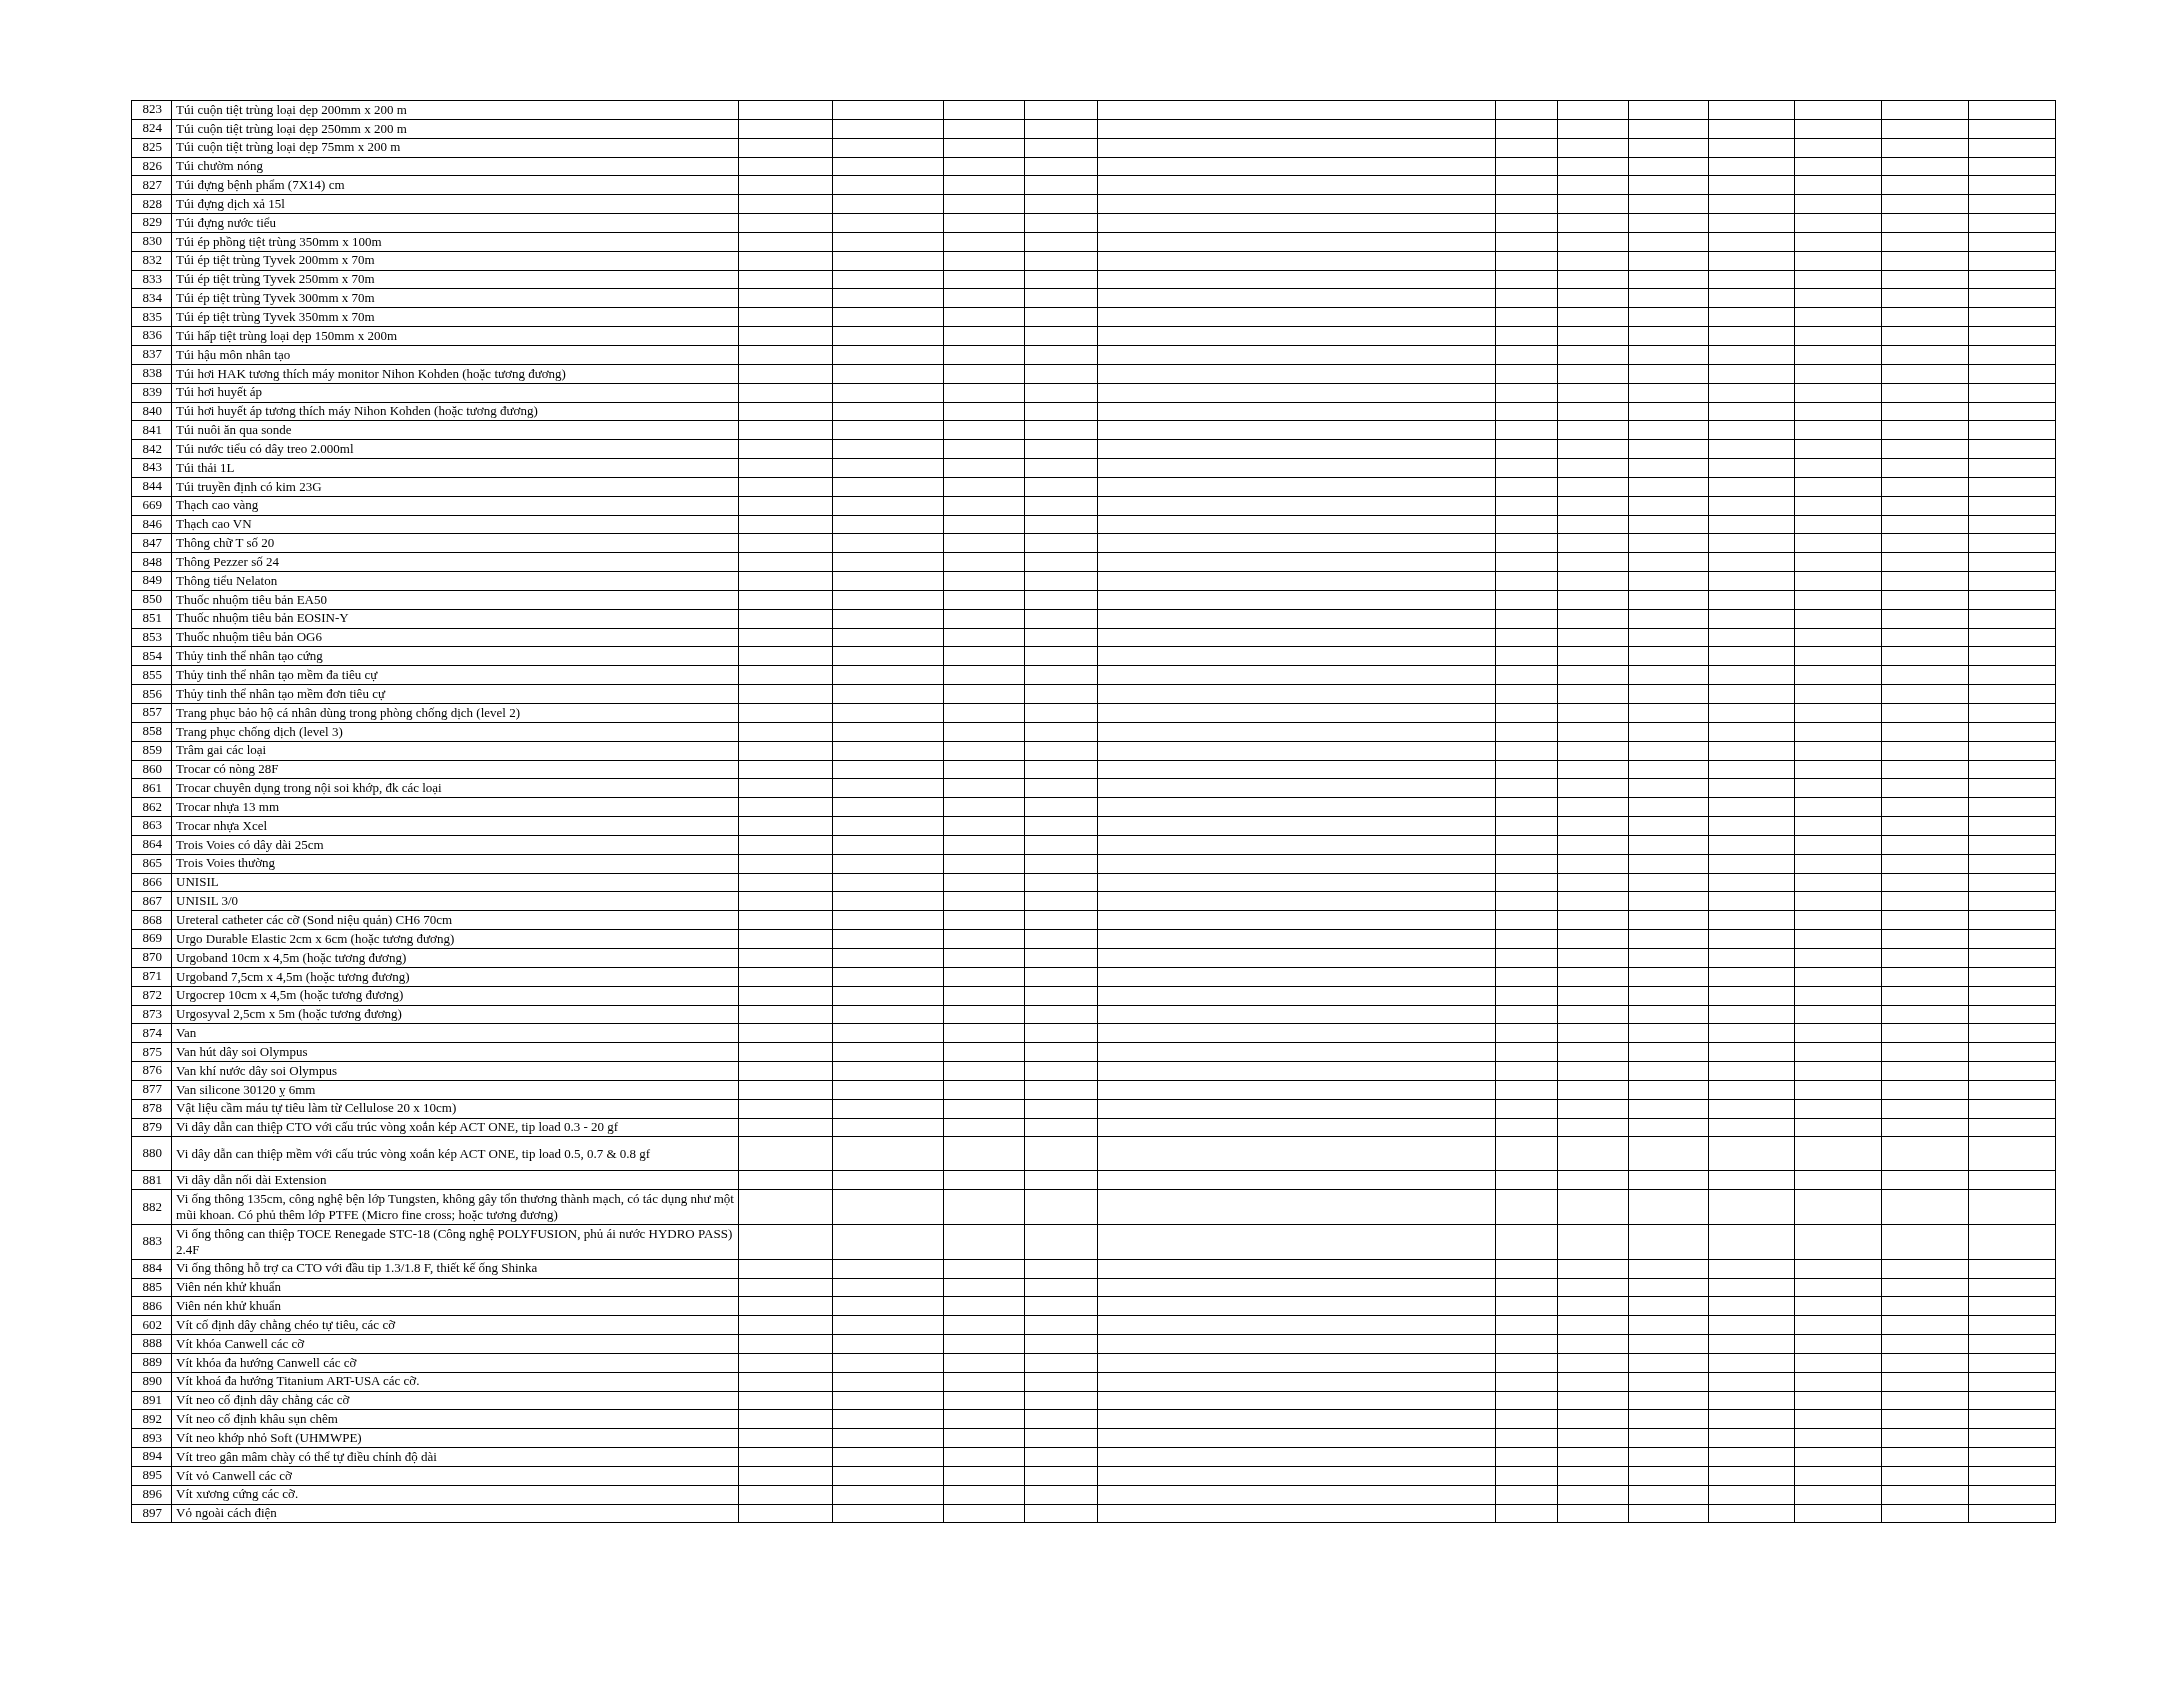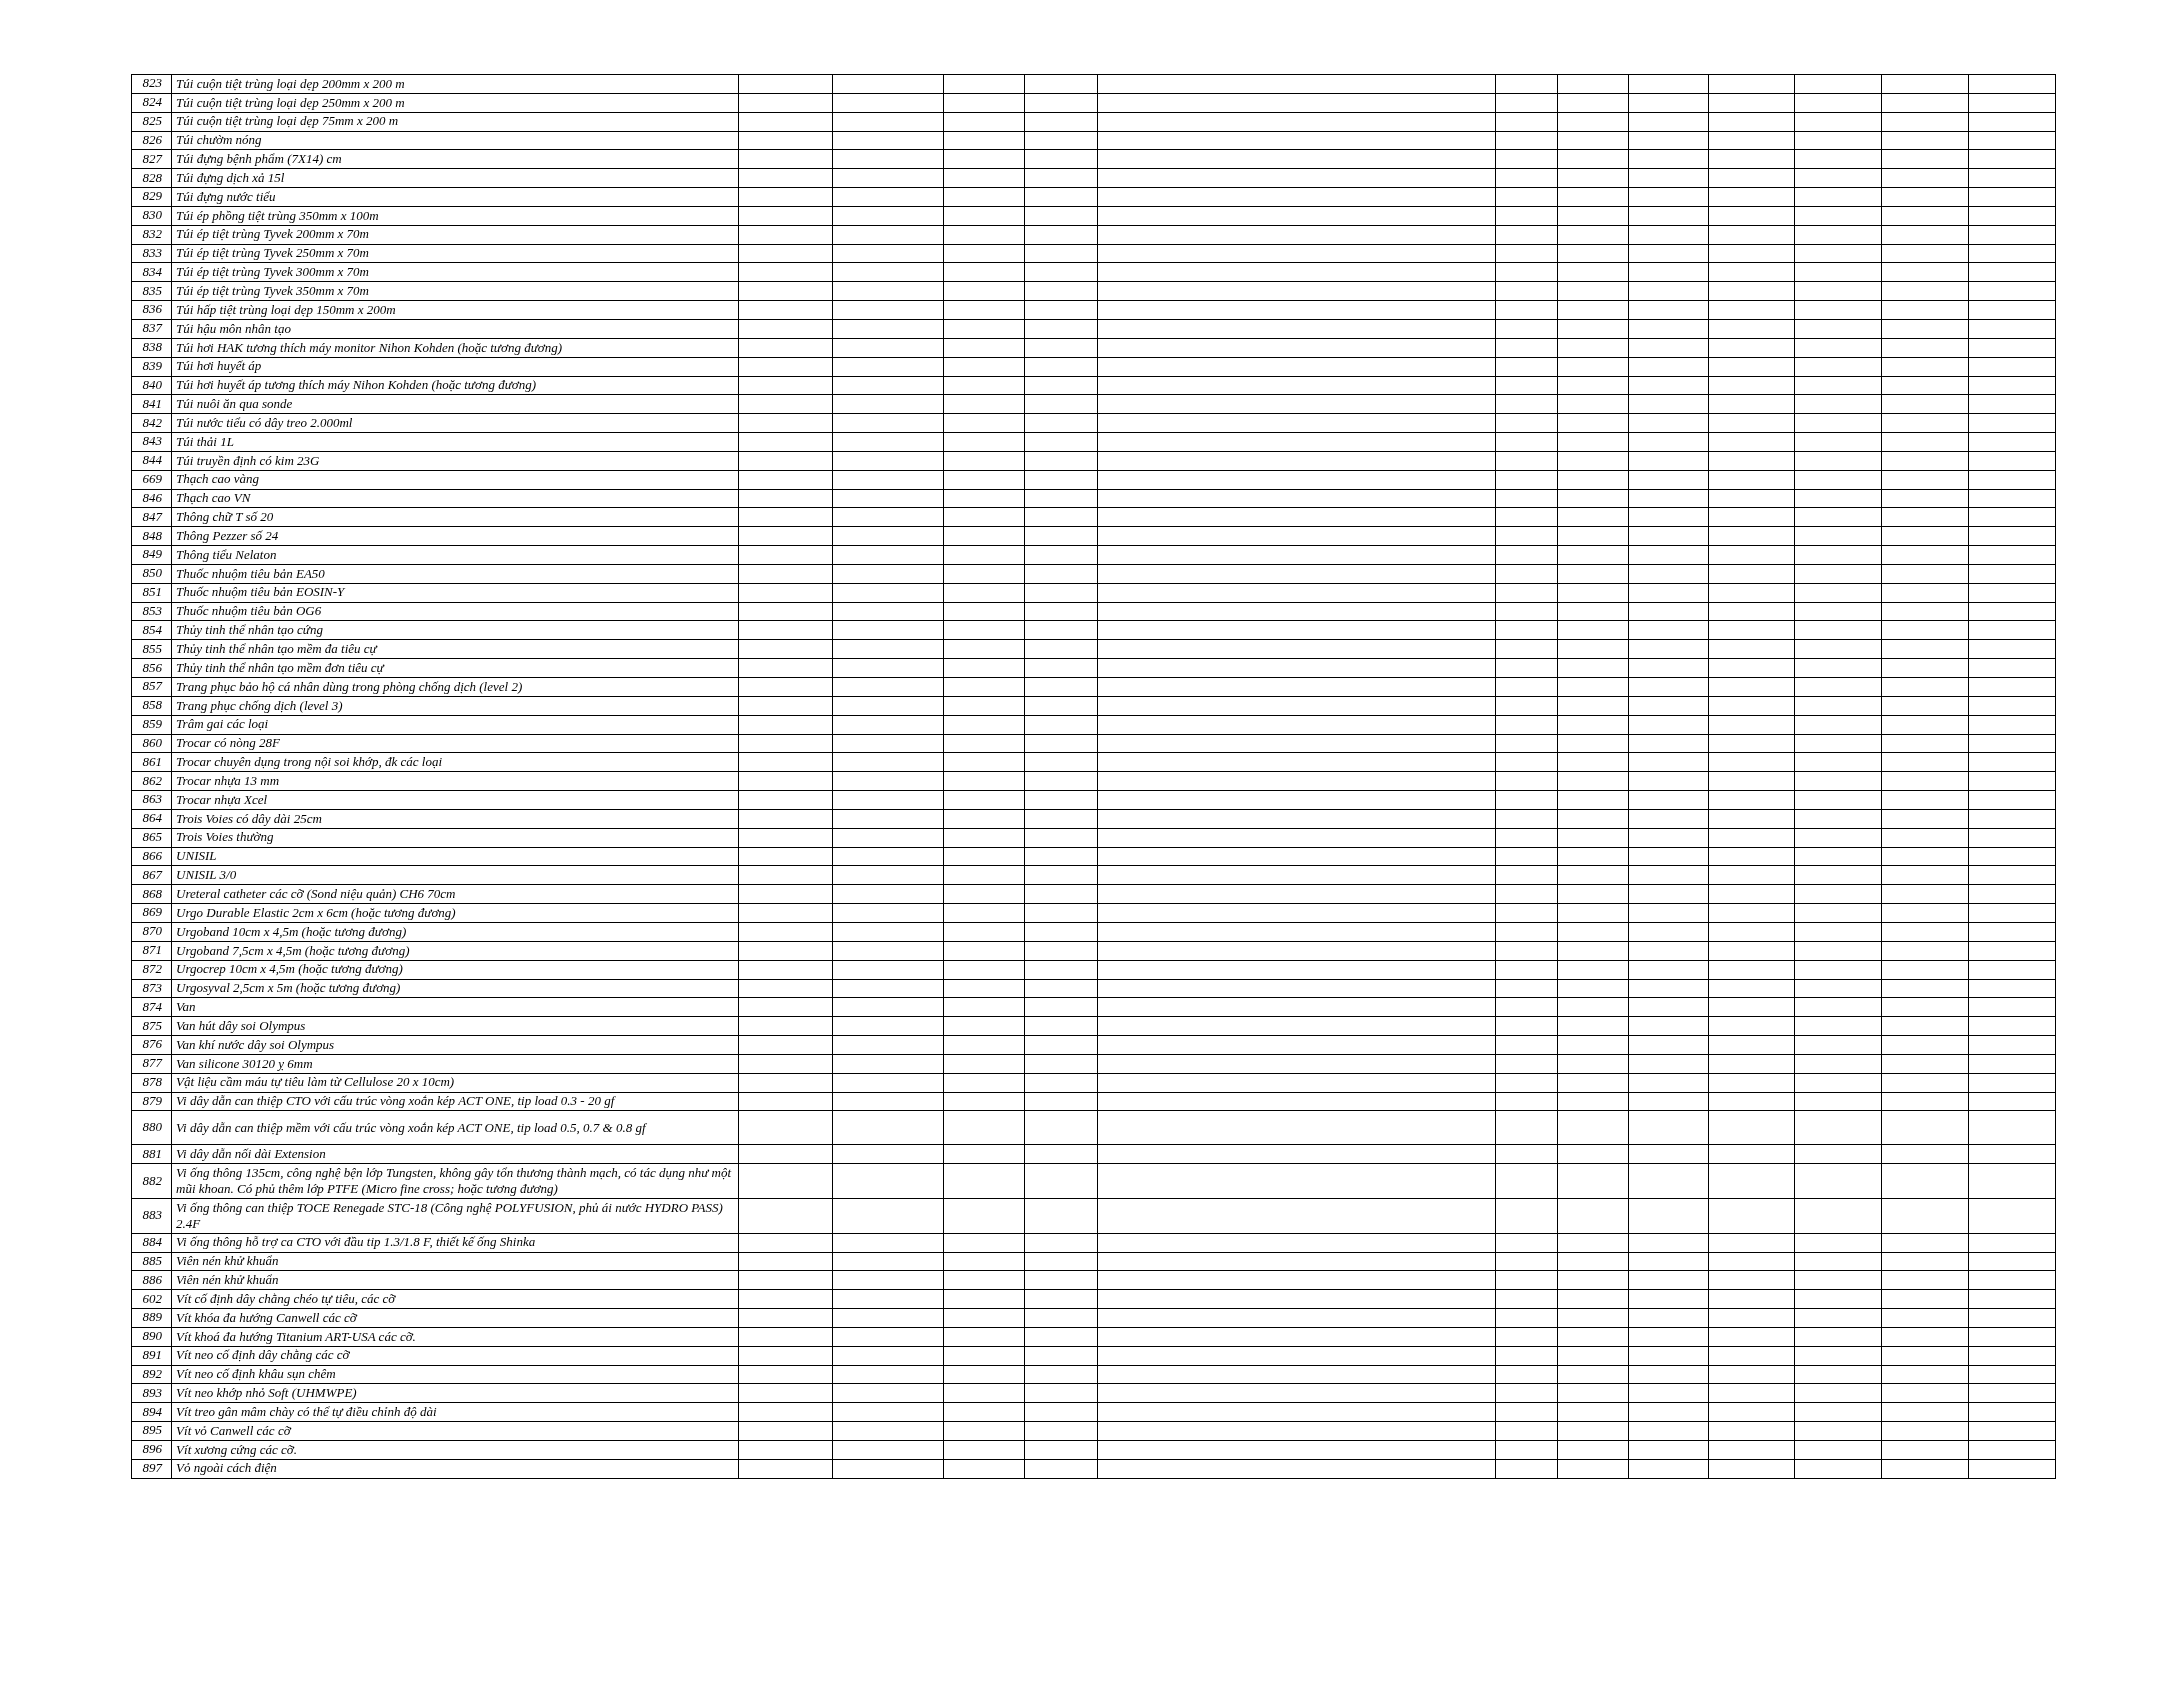--- a/index.html
+++ b/index.html
@@ -12,22 +12,21 @@
     height: 1687px;
     font-family: "Liberation Serif", serif;
     color: #000000;
     overflow: hidden;
   }
   .page {
     position: relative;
     width: 2183px;
     height: 1687px;
     box-sizing: border-box;
-    padding: 74px 0 0 131px;
-    font-style: italic;
+    padding: 100px 0 0 131px;
   }
   table.doc-table {
     border-collapse: collapse;
     table-layout: fixed;
     width: 1925px;
     font-size: 13px;
     line-height: 1.12;
   }
   table.doc-table td {
     border: 0.7px solid #000000;
@@ -1081,20 +1080,36 @@
           <td class="c-blank"></td>
           <td class="c-blank"></td>
           <td class="c-blank"></td>
           <td class="c-blank"></td>
           <td class="c-blank"></td>
           <td class="c-blank"></td>
           <td class="c-blank"></td>
           <td class="c-blank"></td>
         </tr>
         <tr>
+          <td class="c-idx">888</td>
+          <td class="c-name"><span class="wrap-name">Vít khóa Canwell các cỡ</span></td>
+          <td class="c-blank"></td>
+          <td class="c-blank"></td>
+          <td class="c-blank"></td>
+          <td class="c-blank"></td>
+          <td class="c-blank"></td>
+          <td class="c-blank"></td>
+          <td class="c-blank"></td>
+          <td class="c-blank"></td>
+          <td class="c-blank"></td>
+          <td class="c-blank"></td>
+          <td class="c-blank"></td>
+          <td class="c-blank"></td>
+        </tr>
+        <tr>
           <td class="c-idx">889</td>
           <td class="c-name"><span class="wrap-name">Vít khóa đa hướng Canwell các cỡ</span></td>
           <td class="c-blank"></td>
           <td class="c-blank"></td>
           <td class="c-blank"></td>
           <td class="c-blank"></td>
           <td class="c-blank"></td>
           <td class="c-blank"></td>
           <td class="c-blank"></td>
           <td class="c-blank"></td>

